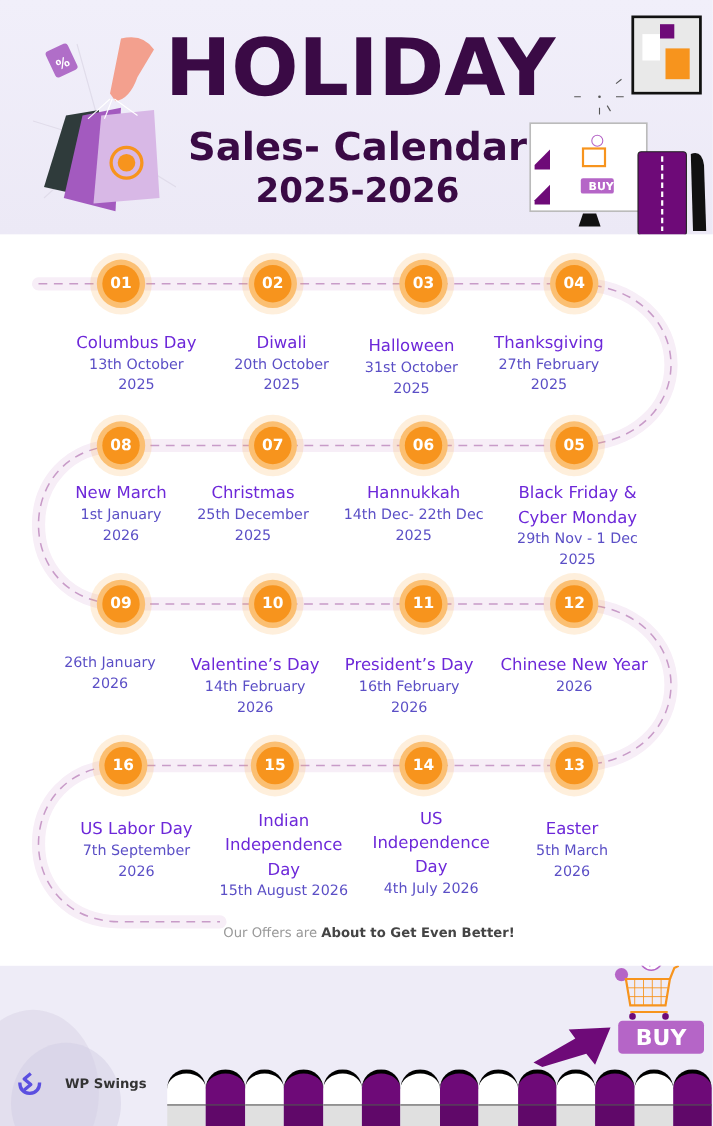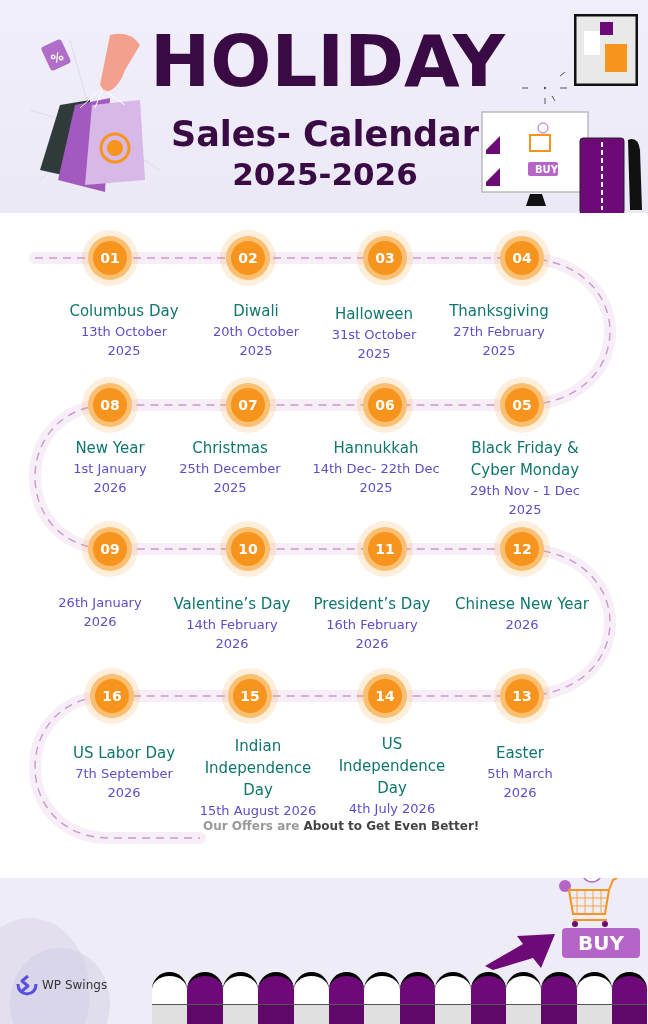--- a/index.html
+++ b/index.html
@@ -8,29 +8,29 @@
   .title { position: absolute; left: 150px; top: 18px; width: 350px; text-align: center; font-family: "DejaVu Sans", sans-serif; font-weight: bold; font-size: 72px; letter-spacing: 0px; color: #3a0a45; line-height: 86px; }
   .subtitle { position: absolute; left: 160px; top: 114px; width: 330px; text-align: center; font-weight: bold; font-size: 35px; color: #3a0a45; }
   .years { position: absolute; left: 200px; top: 156px; width: 250px; text-align: center; font-weight: bold; font-size: 31px; color: #3a0a45; }
 
   .timeline { position: absolute; left: 0; top: 213px; width: 643px; height: 665px; }
   .track-svg { position: absolute; left: 0; top: 0; }
   .node { position: absolute; width: 56px; height: 56px; margin-left: -28px; margin-top: -28px; border-radius: 50%; background: rgba(251,166,60,0.18); display: flex; align-items: center; justify-content: center; }
   .node .ring { width: 44px; height: 44px; border-radius: 50%; background: #fbbf72; display: flex; align-items: center; justify-content: center; }
   .node .core { width: 34px; height: 34px; border-radius: 50%; background: #f7941d; color: #fff; font-weight: bold; font-size: 14px; display: flex; align-items: center; justify-content: center; }
   .label { position: absolute; width: 136px; margin-left: -68px; text-align: center; }
-  .label .name { font-size: 15px; color: #0f766e; line-height: 22px; }
+  .label .name { font-size: 15px; color: #6d28d9; line-height: 22px; }
   .label .date { font-size: 13px; color: #5b4fc6; line-height: 19px; }
-  .tagline { position: absolute; left: 203px; top: 606px; font-size: 12px; font-weight: bold; color: #999; }
+  .tagline { position: absolute; left: 203px; top: 628px; font-size: 12px; font-weight: normal; color: #999; }
   .tagline b { color: #444; }
 
   .footer { position: absolute; left: 0; top: 878px; width: 648px; height: 146px; background: #eeecf7; overflow: hidden; }
   .blob1 { position: absolute; left: -30px; top: 40px; width: 120px; height: 150px; border-radius: 50%; background: rgba(220,215,232,0.6); }
   .blob2 { position: absolute; left: 10px; top: 70px; width: 100px; height: 110px; border-radius: 50%; background: rgba(210,205,228,0.5); }
-  .brand { position: absolute; left: 14px; top: 96px; display: flex; align-items: center; gap: 2px; }
+  .brand { position: absolute; left: 14px; top: 96px; display: flex; align-items: center; gap: 19px; font-weight: bold; }
   .brand-text { font-size: 12px; color: #333; }
   .awning { position: absolute; left: 152px; top: 94px; width: 496px; height: 52px; display: flex; }
   .stripe { width: 35.4px; height: 52px; border-radius: 18px 18px 0 0; border-top: 4px solid #000; position: relative; }
   .stripe.w { background: #ffffff; }
   .stripe.p { background: #6e0a78; }
   .stripe::after { content: ""; position: absolute; left: 0; right: 0; top: 28px; bottom: 0; background: rgba(0,0,0,0.12); border-top: 1px solid #555; }
   .buy-btn { position: absolute; left: 562px; top: 50px; width: 78px; height: 30px; border-radius: 4px; background: #b565c7; color: #fff; font-weight: bold; font-size: 20px; text-align: center; line-height: 30px; }
 </style>
 </head>
 <body>
@@ -163,21 +163,21 @@
         <div class="core">06</div>
       </div>
     </div>
   <div class="node" style="left:522px;top:192px">
       <div class="ring">
         <div class="core">05</div>
       </div>
     </div>
 
   <div class="label" style="left:110px;top:224px">
-    <div class="name">New Year</div>
+    <div class="name">New March</div>
       <div class="date">1st January</div>
       <div class="date">2026</div>
   </div>
   <div class="label" style="left:230px;top:224px">
     <div class="name">Christmas</div>
       <div class="date">25th December</div>
       <div class="date">2025</div>
   </div>
   <div class="label" style="left:376px;top:224px;width:150px;margin-left:-75px">
     <div class="name">Hannukkah</div>

